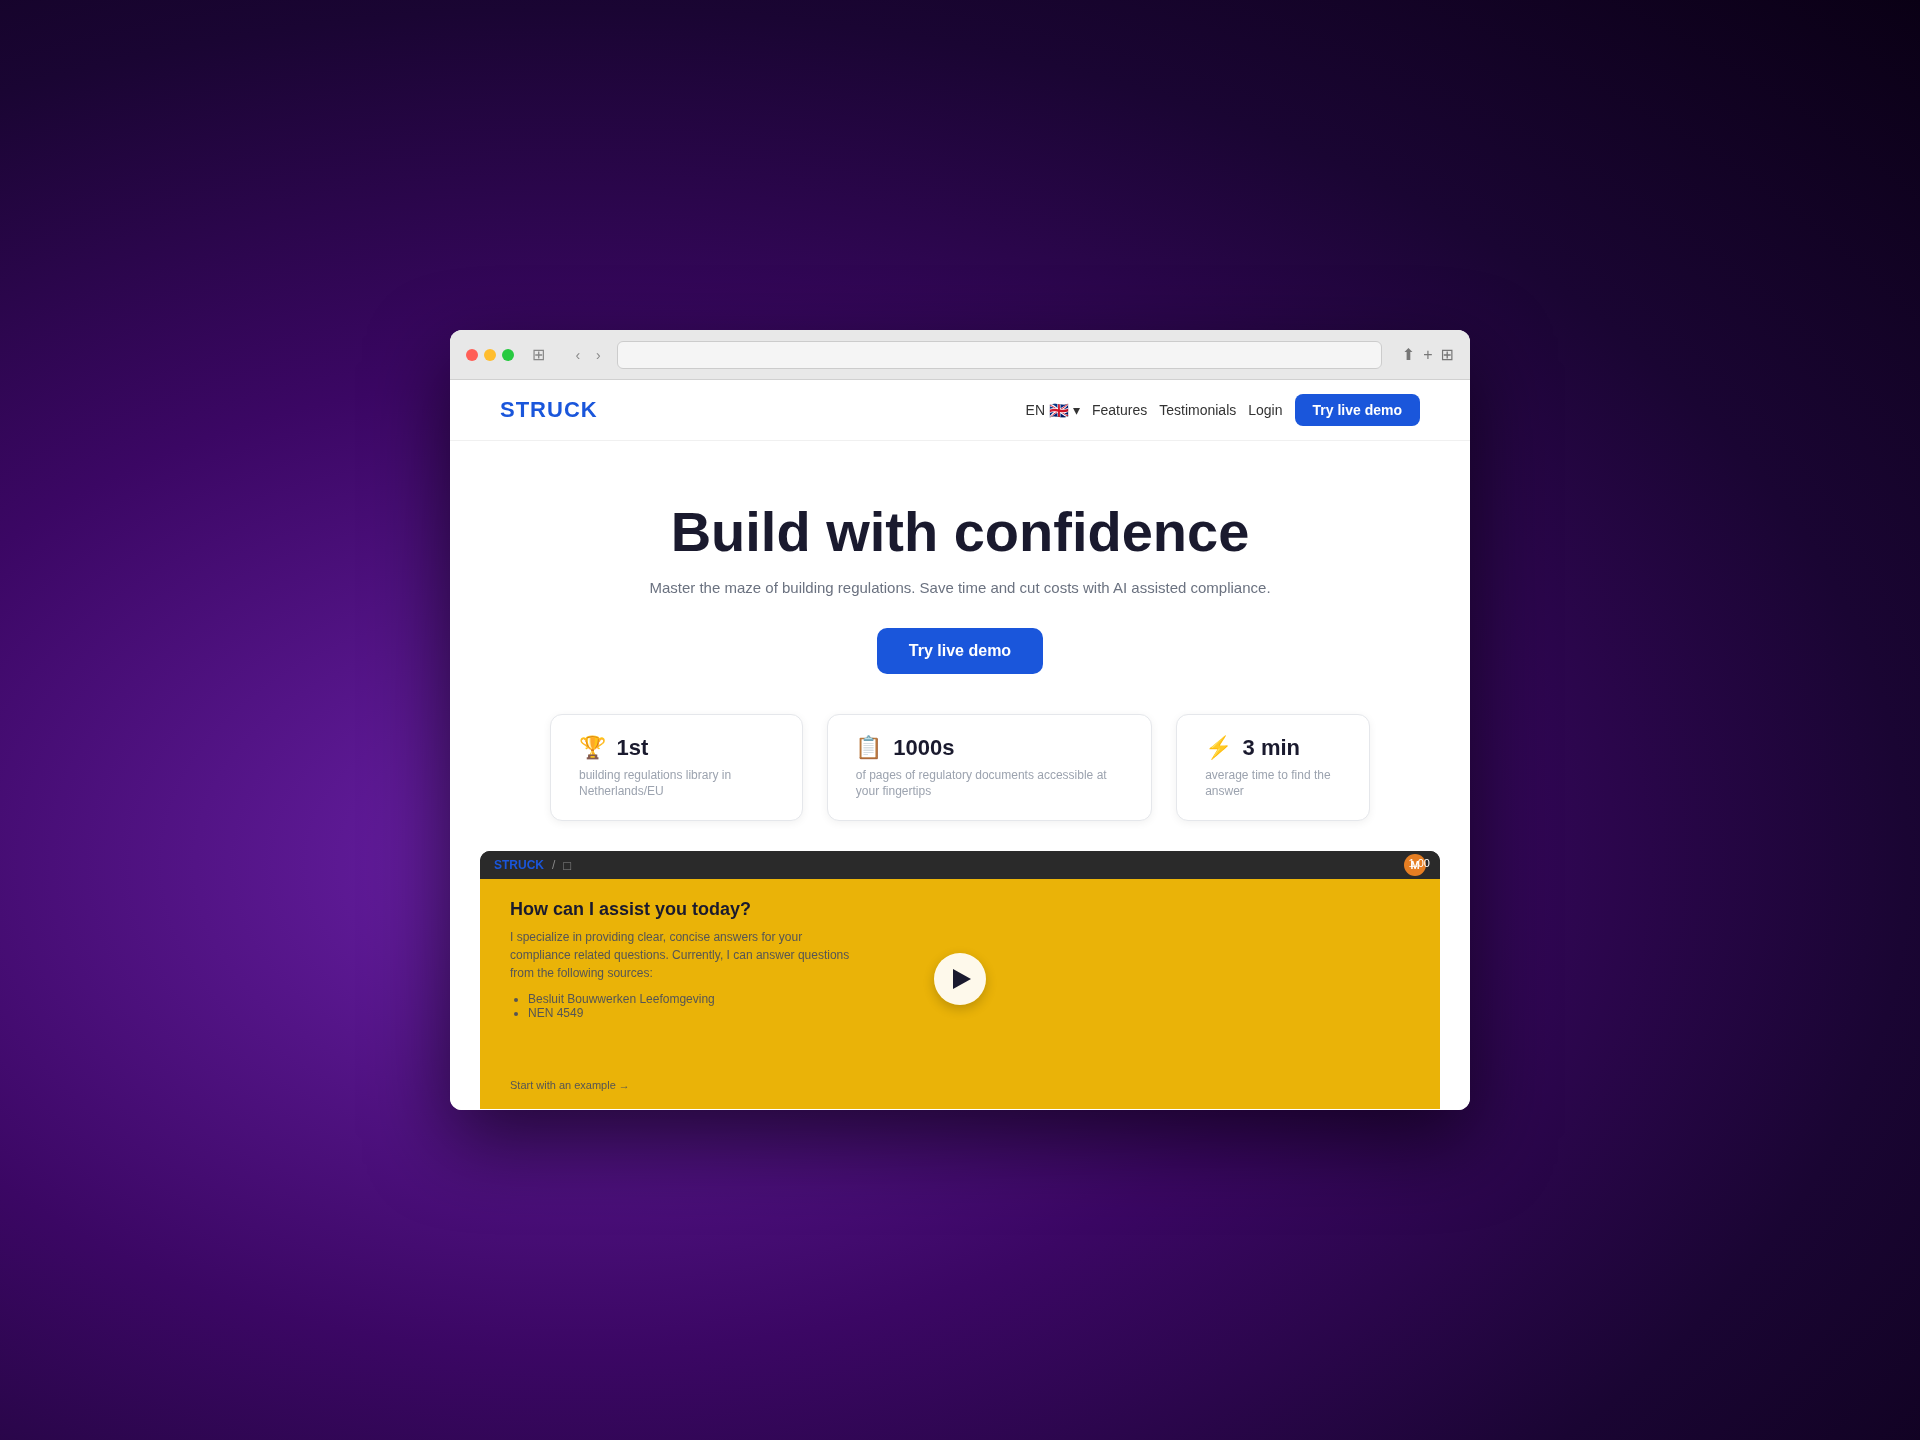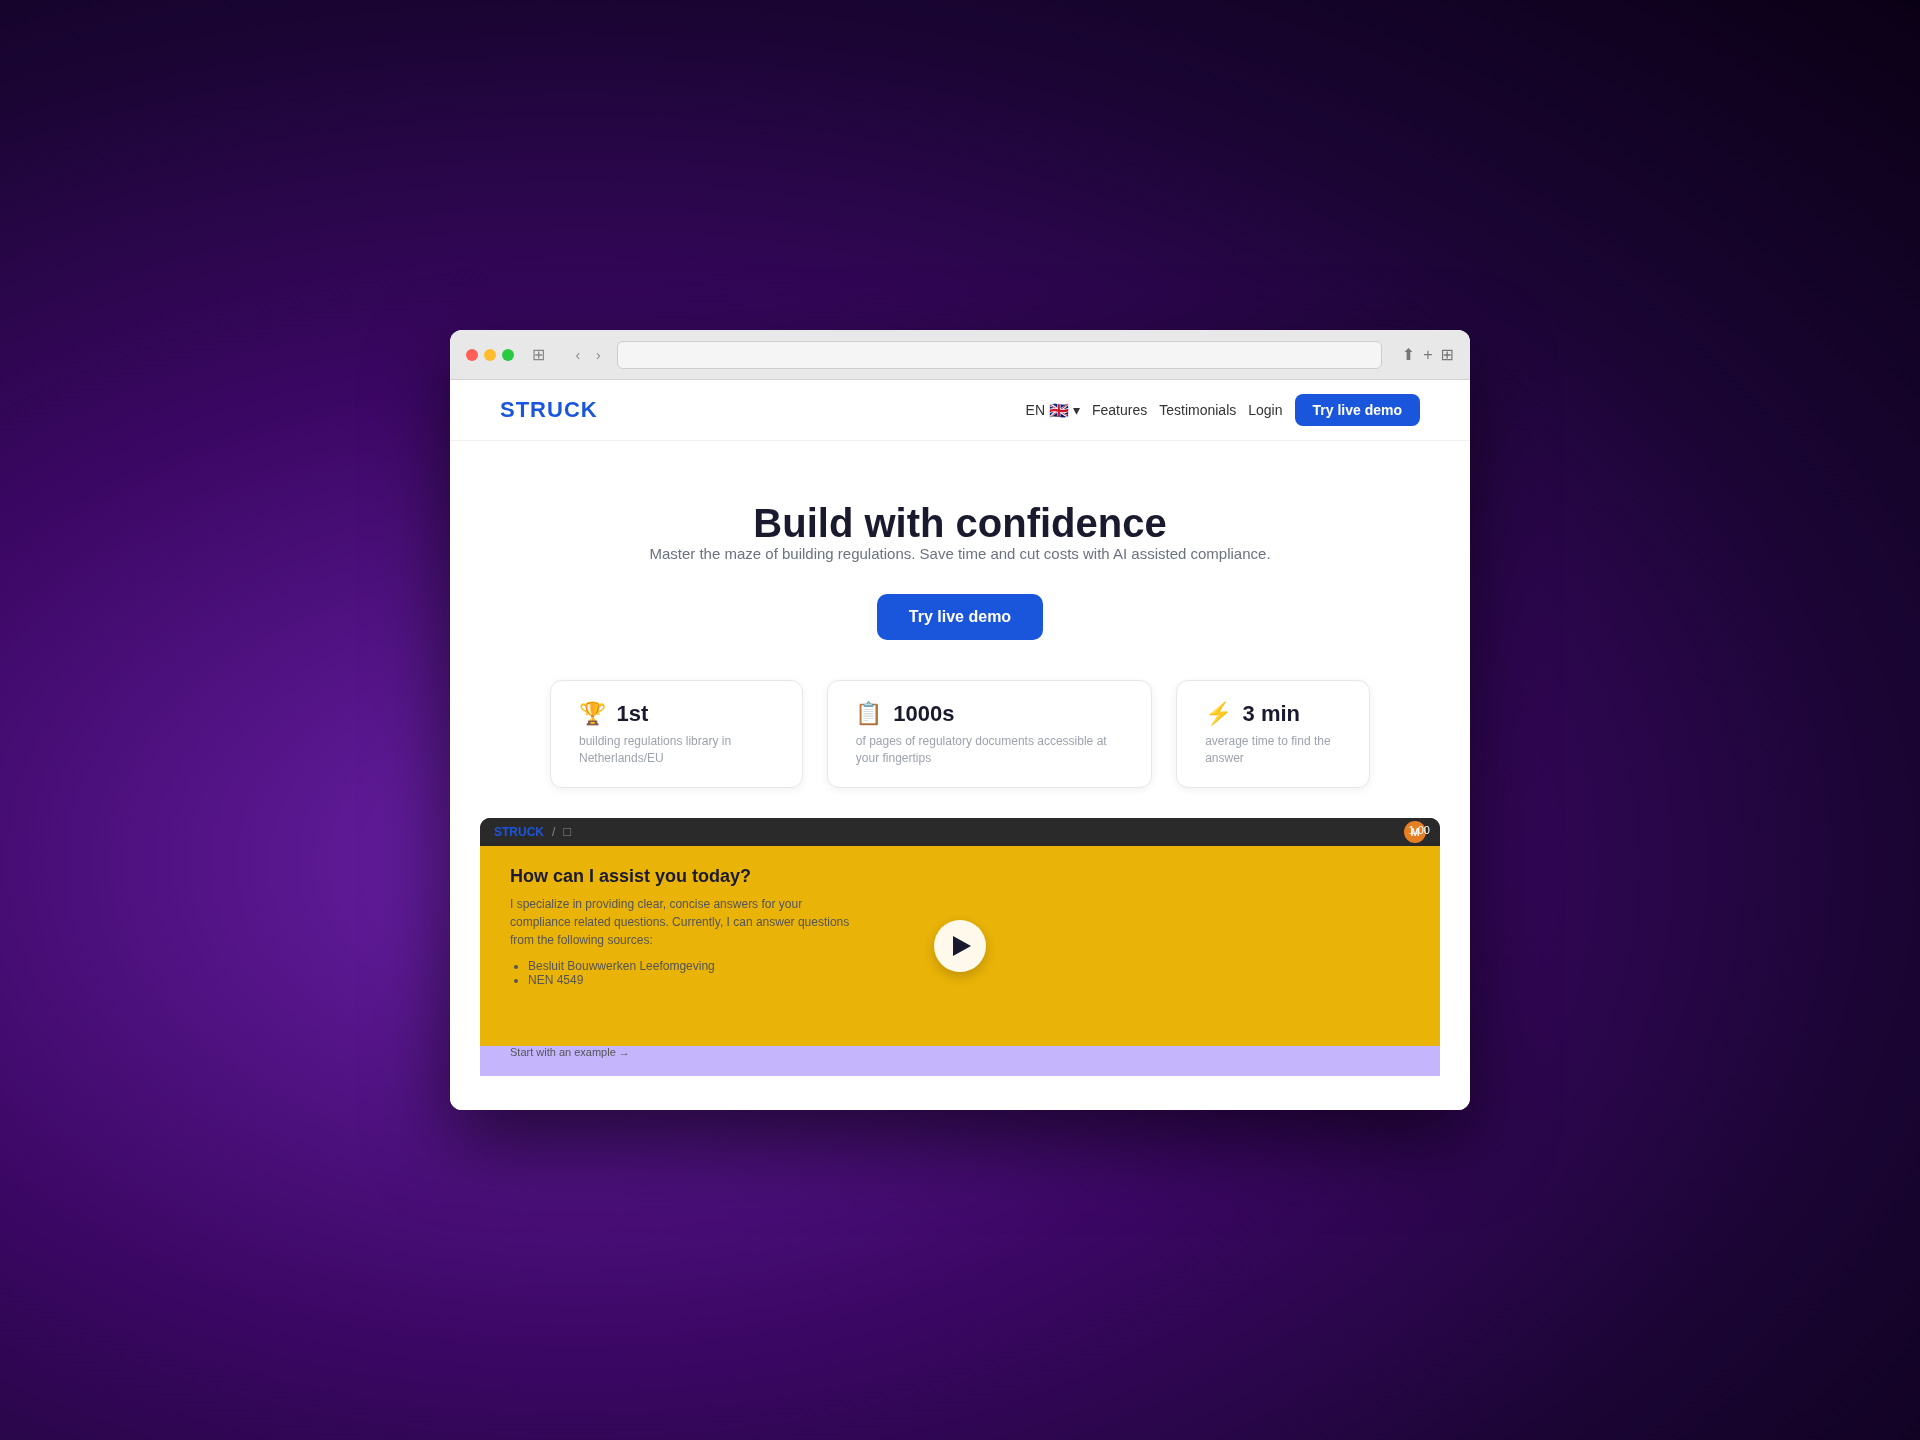--- a/index.html
+++ b/index.html
@@ -177,24 +177,24 @@
     }
 
     
     .hero {
       text-align: center;
       padding: 60px 50px 40px;
       flex-shrink: 0;
     }
 
     .hero-title {
-      font-size: 40px;
+      font-size: 56px;
       font-weight: 800;
       color: #1a1a2e;
-      margin-bottom: 0;
+      margin-bottom: 16px;
       line-height: 1.1;
     }
 
     .hero-subtitle {
       font-size: 15px;
       color: #6b7280;
       margin-bottom: 32px;
     }
 
     .hero-cta {
@@ -343,21 +343,21 @@
     .play-triangle {
       width: 0;
       height: 0;
       border-top: 10px solid transparent;
       border-bottom: 10px solid transparent;
       border-left: 18px solid #1a1a2e;
       margin-left: 4px;
     }
 
     .example-section {
-      background: #c4b5fd;
+      background: #eab308;
       padding: 0 30px 10px;
     }
 
     .example-label {
       font-size: 11px;
       color: #555;
       margin-bottom: 8px;
       display: flex;
       align-items: center;
       gap: 4px;

